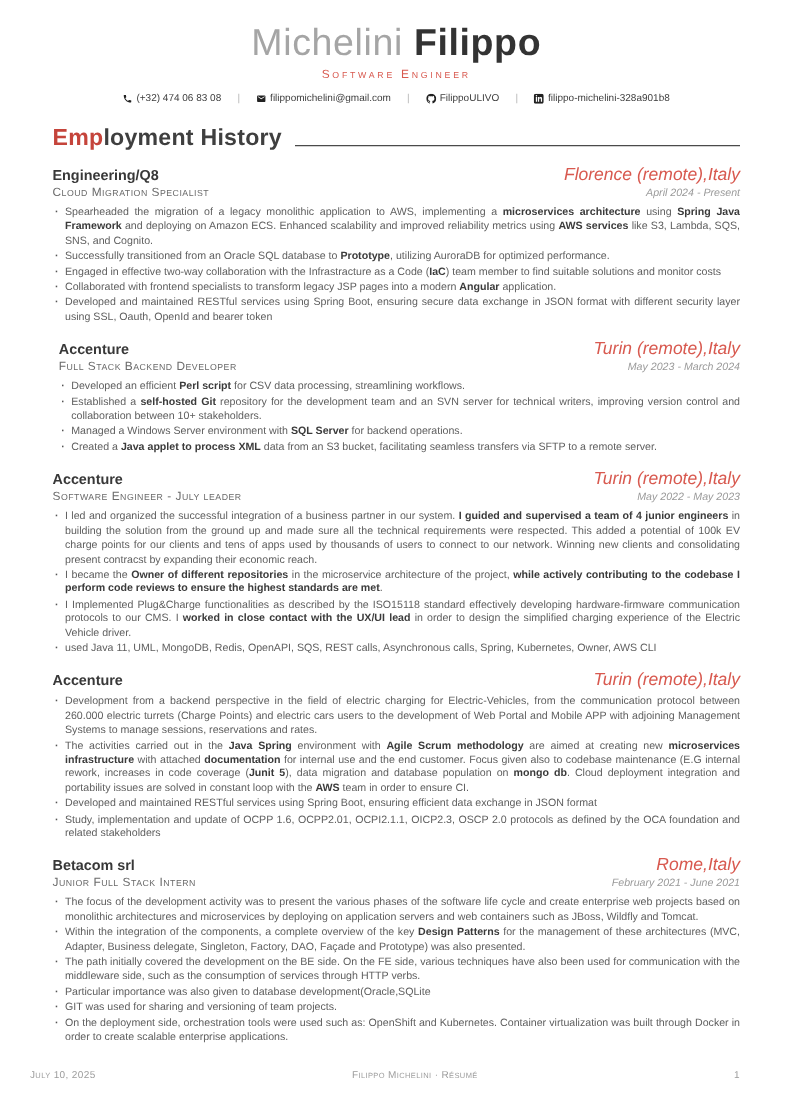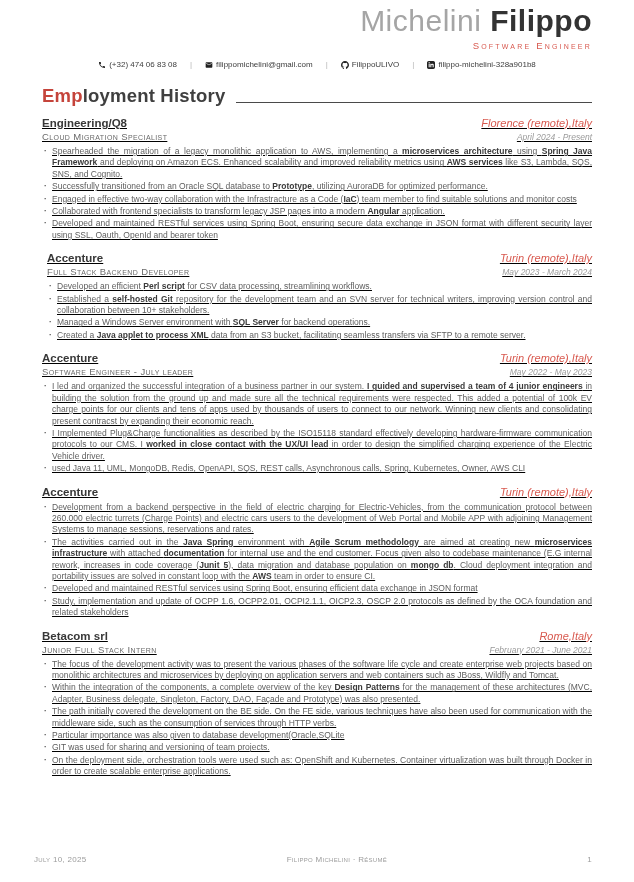--- a/index.html
+++ b/index.html
@@ -5,21 +5,21 @@
   html, body { margin: 0; padding: 0; background: #ffffff; }
   body {
     width: 634px; height: 882px;
     font-family: "Liberation Sans", sans-serif;
     position: relative; overflow: hidden;
     -webkit-font-smoothing: antialiased;
   }
   .page { padding: 0 42px; }
 
   
-  header { text-align: right; padding-top: 4px; }
+  header { text-align: center; padding-top: 18px; }
   .name { font-size: 30px; font-weight: normal; margin: 0; letter-spacing: 0.5px; line-height: 34px; }
   .name .first { color: var(--name-light); font-weight: normal; }
   .name .last  { color: var(--name-dark); font-weight: bold; }
   .subtitle {
     margin-top: 2px; font-size: 9.5px; letter-spacing: 2.2px;
     font-variant: small-caps; color: var(--accent-soft);
   }
   .contacts {
     margin-top: 9px; font-size: 8px; color: #3d3d3d;
     display: flex; justify-content: center; align-items: center; gap: 13px;
@@ -32,42 +32,42 @@
   
   h2.section-title {
     margin: 16px 0 0 0; display: flex; align-items: flex-end;
     font-size: 18.5px; font-weight: bold; color: #3f3f3f; letter-spacing: 0.2px;
   }
   h2 .accent { color: var(--accent); }
   h2 .rule { flex: 1; border-bottom: 1.5px solid #4a4a4a; margin-left: 10px; margin-bottom: 4px; }
 
   
   .jobs { margin-top: 10px; }
-  .job { margin-bottom: 11px; text-decoration: underline; }
+  .job { margin-bottom: 11px; }
   .job.indent { margin-left: 5px; }
   .job-head { display: flex; justify-content: space-between; align-items: baseline; }
   .company { margin: 0; font-size: 11.5px; font-weight: bold; color: #383838; }
-  .location { font-size: 11px; font-style: italic; color: var(--accent-soft); text-align: center; }
+  .location { font-size: 14px; font-style: italic; color: var(--accent-soft); text-align: center; }
   .job-sub { display: flex; justify-content: space-between; align-items: baseline; margin-top: 2px; }
   .role { font-size: 9.5px; font-variant: small-caps; letter-spacing: 0.4px; color: #6a6a6a; text-align: right; }
   .dates { font-size: 8.5px; font-style: italic; color: #9a9a9a; }
   ul.bullets { margin: 4px 0 0 0; padding: 0; list-style: none; }
   ul.bullets li {
     position: relative; padding-left: 10px; margin-bottom: 1px;
     font-size: 8.5px; line-height: 11.4px; color: var(--text); text-align: justify;
   }
   ul.bullets li::before {
     content: "\00B7"; position: absolute; left: 2px; top: 0;
     font-weight: bold; color: #555;
   }
   ul.bullets b { color: var(--text-bold); }
 
   
   footer {
-    position: absolute; left: 34px; right: 42px; bottom: 18px;
+    position: absolute; left: 24px; right: 42px; bottom: 18px;
     display: flex; justify-content: space-between; align-items: baseline;
     font-size: 8px; color: #9c9c9c; font-variant: small-caps; letter-spacing: 0.3px;
   }
   footer .page-num { font-variant: normal; }
 </style>
 </head>
 <body style="--accent: #c5443b; --accent-soft: #d8594f; --name-light: #a5a5a5; --name-dark: #333333; --text: #5e5e5e; --text-bold: #3b3b3b;">
 
 <div class="page">
 
@@ -162,20 +162,21 @@
     <div class="job-head">
       <h3 class="company">Accenture</h3>
       <span class="location">Turin (remote),Italy</span>
     </div>
     <div class="job-sub">
       <span class="role">Software Engineer - July leader</span>
       <span class="dates">May 2022 - May 2023</span>
     </div>
     <ul class="bullets">
           <li>I led and organized the successful integration of a business partner in our system. <b>I guided and supervised a team of 4 junior engineers</b> in building the solution from the ground up and made sure all the technical requirements were respected.  This added a potential of 100k EV charge points for our clients and tens of apps used by thousands of users to connect to our network.  Winning new clients and consolidating present contracst by expanding their economic reach.</li>
+          <li>I became the <b>Owner of different repositories</b> in the microservice architecture of the project, <b>while actively contributing to the codebase I perform code reviews to ensure the highest standards are met</b>.</li>
           <li>I Implemented Plug&amp;Charge functionalities as described by the ISO15118 standard effectively developing hardware-firmware communication protocols to our CMS. I <b>worked in close contact with the UX/UI lead</b> in order to design the simplified charging experience of the Electric Vehicle driver.</li>
           <li>used Java 11, UML, MongoDB, Redis, OpenAPI, SQS, REST calls, Asynchronous calls, Spring, Kubernetes, Owner, AWS CLI</li>
         </ul>
   </article>
 
   <article class="job">
     <div class="job-head">
       <h3 class="company">Accenture</h3>
       <span class="location">Turin (remote),Italy</span>
     </div>

